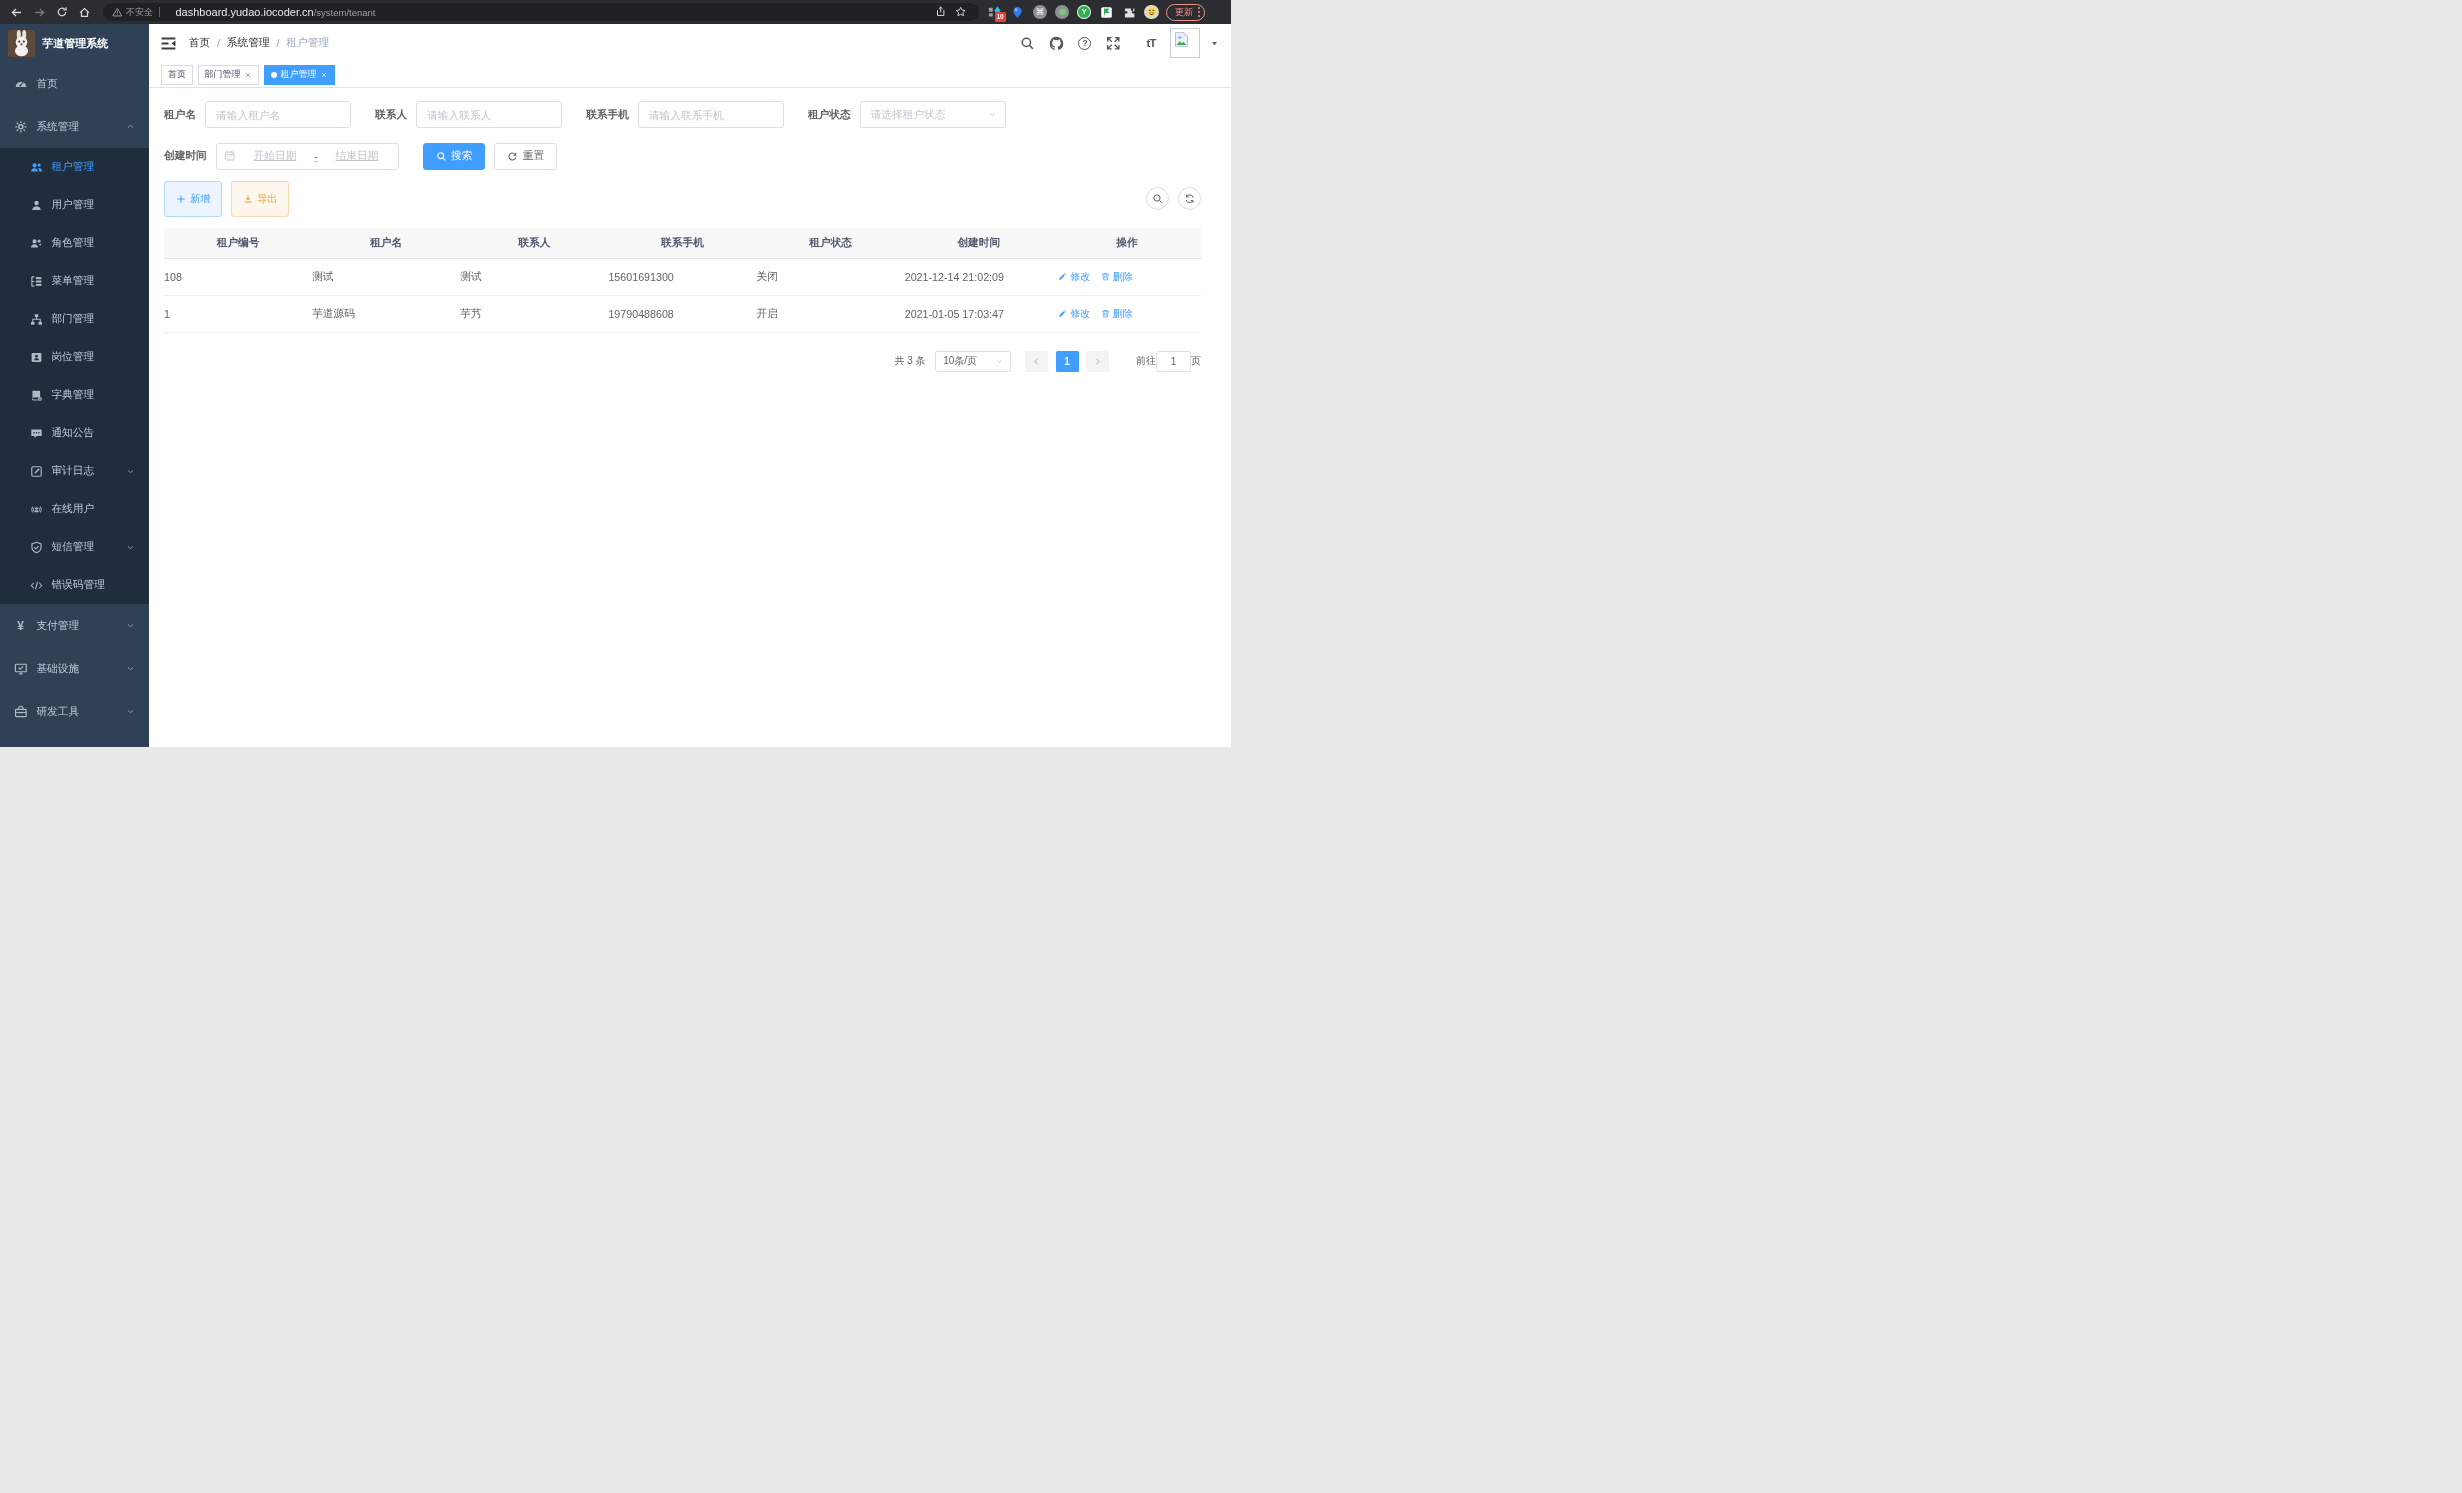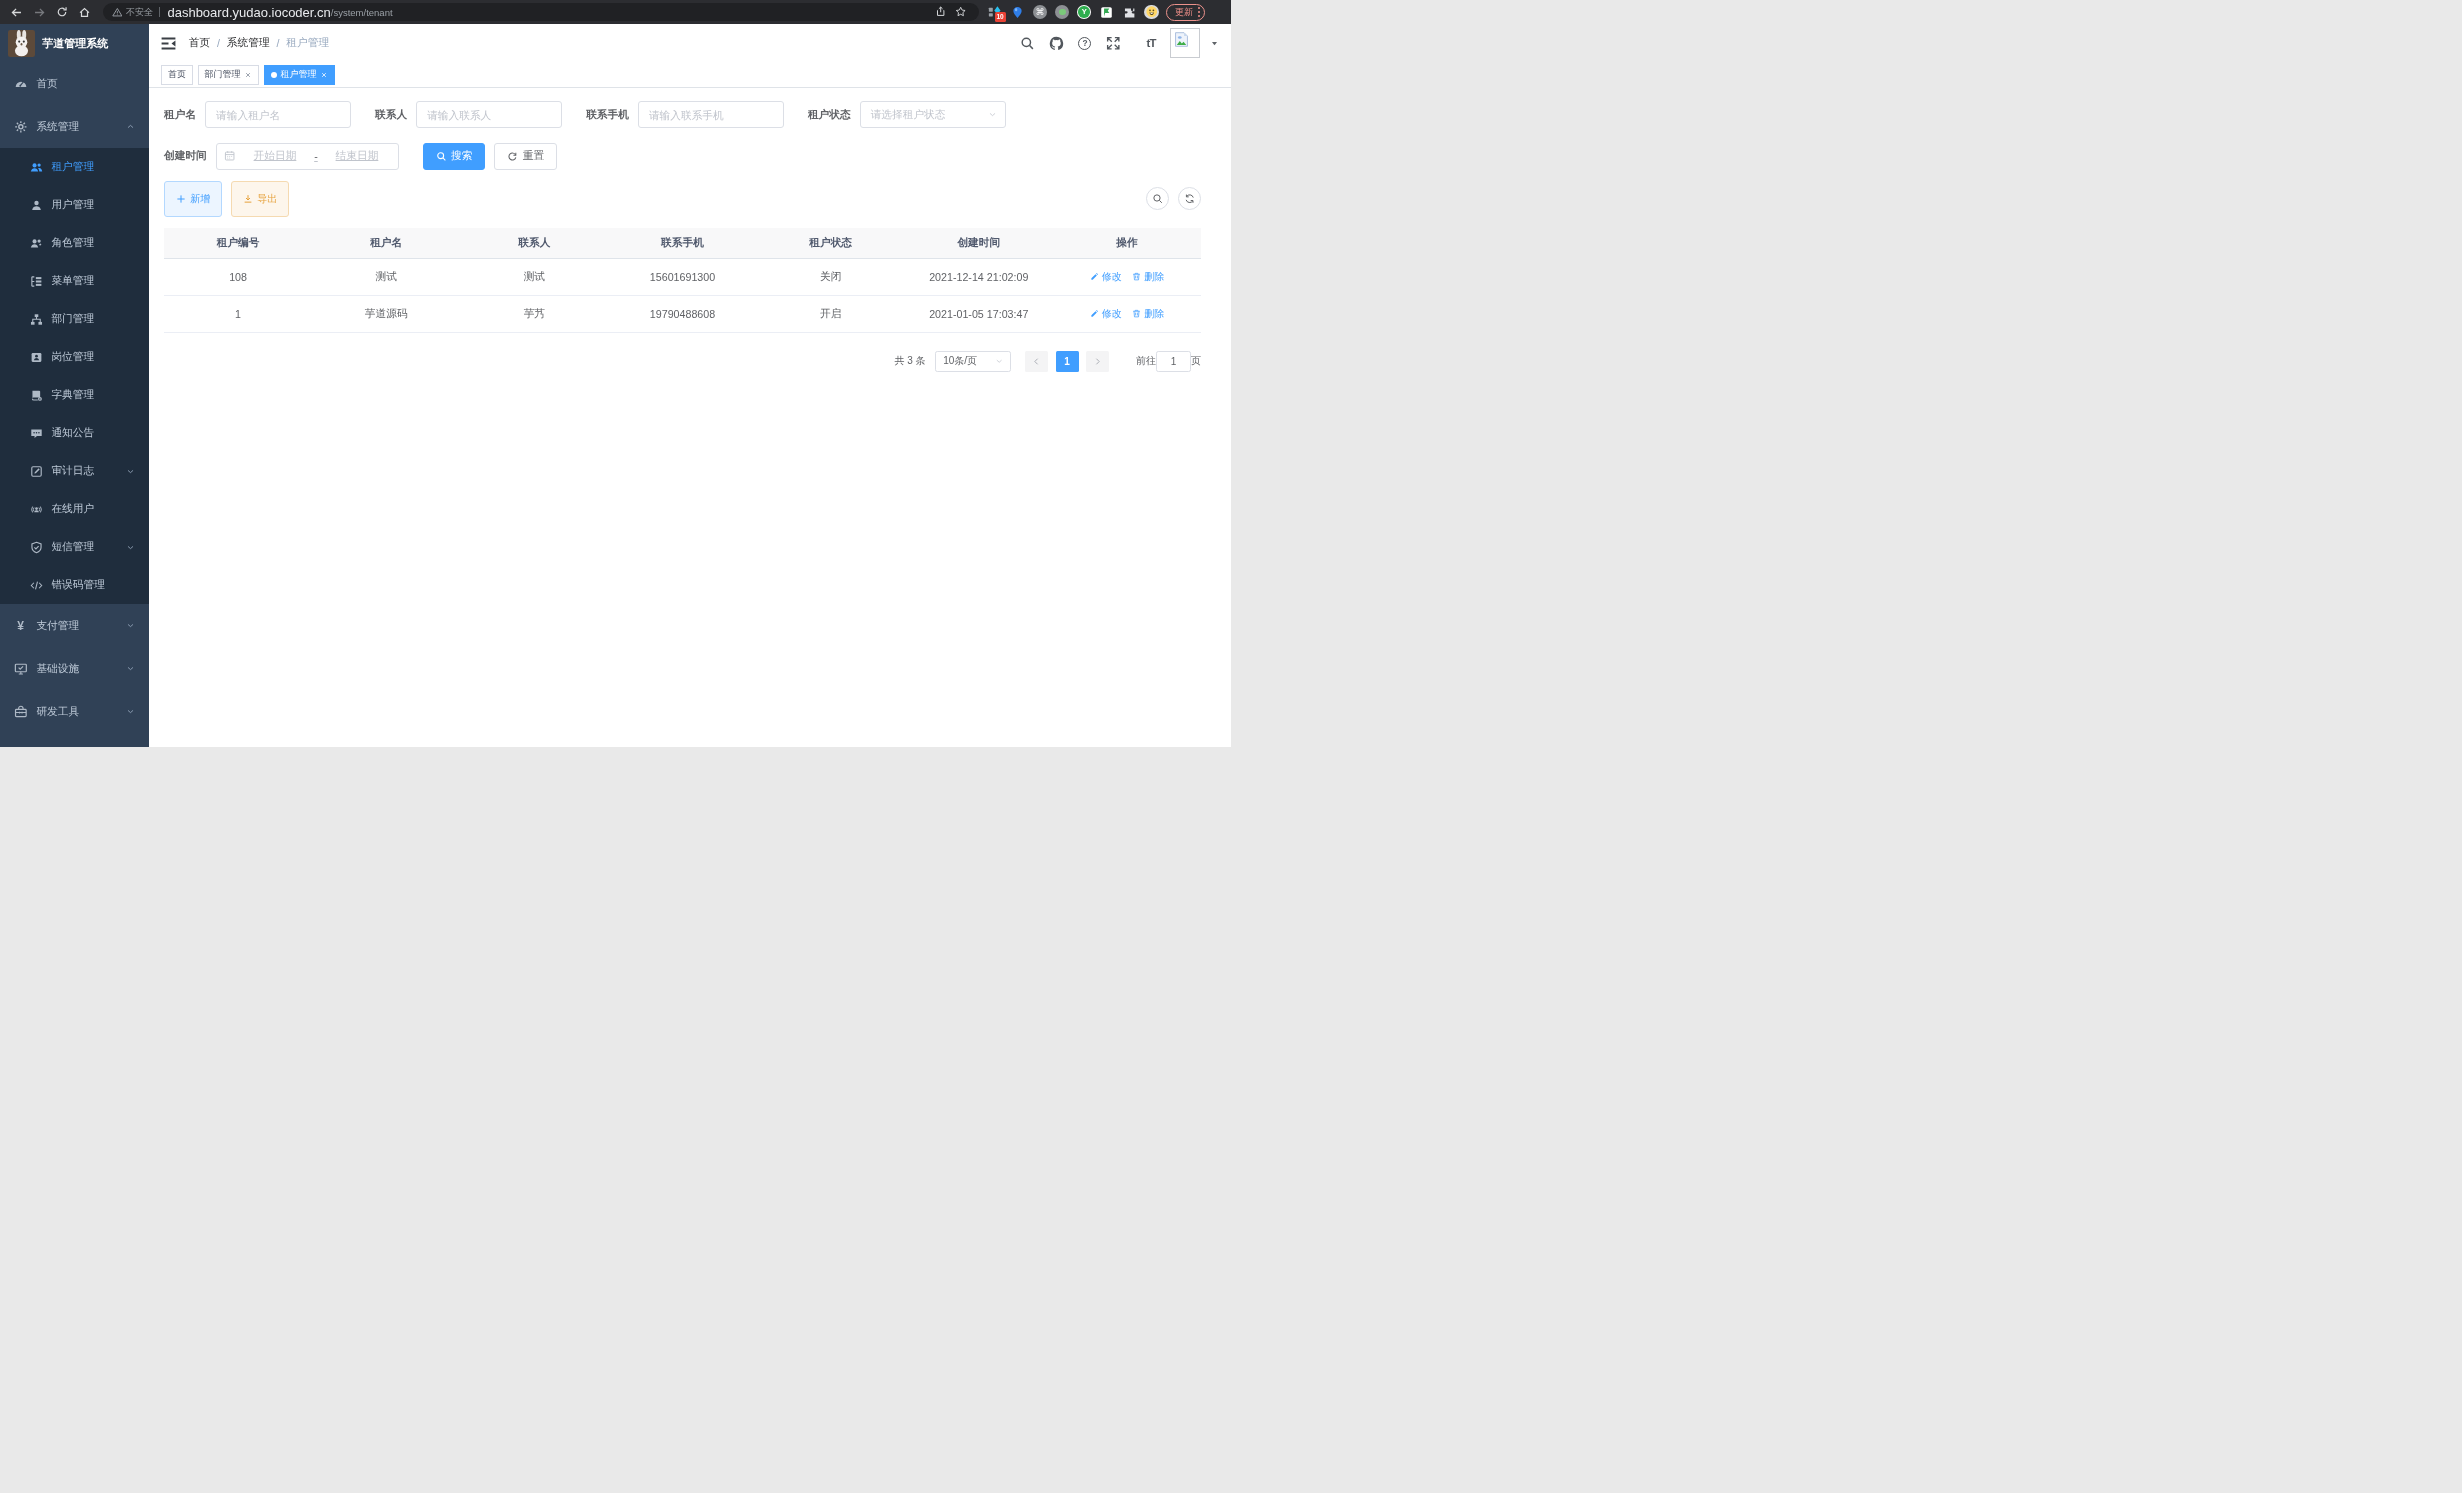--- a/index.html
+++ b/index.html
@@ -8,21 +8,21 @@
   .screen { position:relative; width:1231px; height:747px; background:#fff; overflow:hidden; }
 
   
   .chrome { position:absolute; top:0; left:0; right:0; height:24px; background:#2c2d31; display:flex; align-items:center; padding:0 7.6px; }
   .chrome svg { display:block; }
   .cbtn { width:18px; height:18px; display:flex; align-items:center; justify-content:center; color:#d6d8da; margin-right:4.6px; border-radius:50%; cursor:pointer; flex:0 0 auto; }
   .cbtn.dim { color:#77797e; }
   .urlbar { height:17.5px; border-radius:9px; background:#202124; display:flex; align-items:center; padding:0 9px; color:#9aa0a6; width:876px; margin-left:4.6px; cursor:text; }
   .urlbar .sec-label { font-size:9px; margin:0 6px 0 3.8px; color:#9aa0a6; }
   .urlbar .divider { width:0.8px; height:10px; background:#5f6368; margin-right:7.6px; }
-  .url-host { color:#e8eaed; font-size:13px; }
+  .url-host { color:#e8eaed; font-size:11px;margin-left:8px; }
   .url-path { color:#9aa0a6; font-size:9.5px; }
   .urlbar .spacer { flex:1; }
   .chrome-right { display:flex; align-items:center; margin-left:9px; gap:7.6px; }
   .ext { width:15px; height:15px; position:relative; display:flex; align-items:center; justify-content:center; cursor:pointer; flex:0 0 auto; }
   .ext .badge { position:absolute; bottom:-2.3px; right:-3px; background:#e94235; color:#fff; font-size:6.5px; line-height:1; padding:1.5px 1.9px; border-radius:1.5px; font-weight:700; }
   .gcirc { width:14.5px; height:14.5px; border-radius:50%; background:#8d9094; display:flex; align-items:center; justify-content:center; color:#fff; font-size:9px; }
   .ycirc { width:14.5px; height:14.5px; border-radius:50%; background:#fff; display:flex; align-items:center; justify-content:center; }
   .ycirc .yin { width:11.4px; height:11.4px; border-radius:50%; background:#2fae4f; color:#fff; font-size:7.6px; font-weight:700; display:flex; align-items:center; justify-content:center; }
   .emoji { width:14.5px; height:14.5px; border-radius:50%; background:#d9dadc; display:flex; align-items:center; justify-content:center; }
   .update-pill { height:17px; border:1.1px solid #ec928c; border-radius:9px; color:#f2908a; font-size:9px; display:flex; align-items:center; padding:0 4.6px 0 7.6px; gap:4.6px; cursor:pointer; }
@@ -90,21 +90,21 @@
   .btn-row { display:flex; align-items:center; margin-top:0.8px; }
   .btn-mini { height:36px; border-radius:3px; font-size:10px; display:inline-flex; align-items:center; gap:4.6px; padding:0 10.7px; cursor:pointer; }
   .btn-blue-plain { background:#ecf5ff; border:0.8px solid #b3d8ff; color:#409eff; }
   .btn-warn-plain { background:#fdf6ec; border:0.8px solid #f5dab1; color:#e6a23c; margin-left:9px; }
   .btn-row .grow { flex:1; }
   .circle-btn { width:23px; height:23px; border-radius:50%; border:0.8px solid #dcdfe6; display:flex; align-items:center; justify-content:center; color:#606266; background:#fff; cursor:pointer; margin-left:9px; }
 
   
   table.grid { width:100%; border-collapse:collapse; table-layout:fixed; margin-top:11.4px; }
   .grid th { background:#f8f8f9; color:#515a6e; font-weight:700; font-size:10.7px; height:30px; text-align:center; border-bottom:0.8px solid #dfe4ea; }
-  .grid td { height:37px; color:#606266; font-size:10.7px; text-align:center; border-bottom:0.8px solid #ebeef5; }
+  .grid td { height:37px; color:#606266; font-size:10.7px; text-align:left; border-bottom:0.8px solid #ebeef5; }
   .op-link { color:#409eff; font-size:10px; text-decoration:none; margin:0 5.3px; display:inline-flex; align-items:center; gap:3px; cursor:pointer; }
   .op-link svg { flex:0 0 auto; }
 
   
   .pagination { display:flex; align-items:center; justify-content:flex-end; margin-top:18px; font-size:10px; color:#606266; }
   .p-total { margin-right:9px; }
   .p-sel { width:76px; height:21px; border:0.8px solid #dcdfe6; border-radius:2.3px; display:flex; align-items:center; justify-content:space-between; padding:0 6px 0 7.6px; color:#606266; cursor:pointer; margin-right:10.7px; background:#fff; }
   .p-sel .schev { color:#c0c4cc; display:flex; }
   .p-btn { min-width:23px; height:21px; background:#f4f4f5; color:#a8abb2; display:flex; align-items:center; justify-content:center; border-radius:1.5px; cursor:pointer; margin:0 3.8px; }
   .p-cur { min-width:23px; height:21px; background:#409eff; color:#fff; font-weight:700; display:flex; align-items:center; justify-content:center; border-radius:1.5px; cursor:pointer; margin:0 3.8px; }

